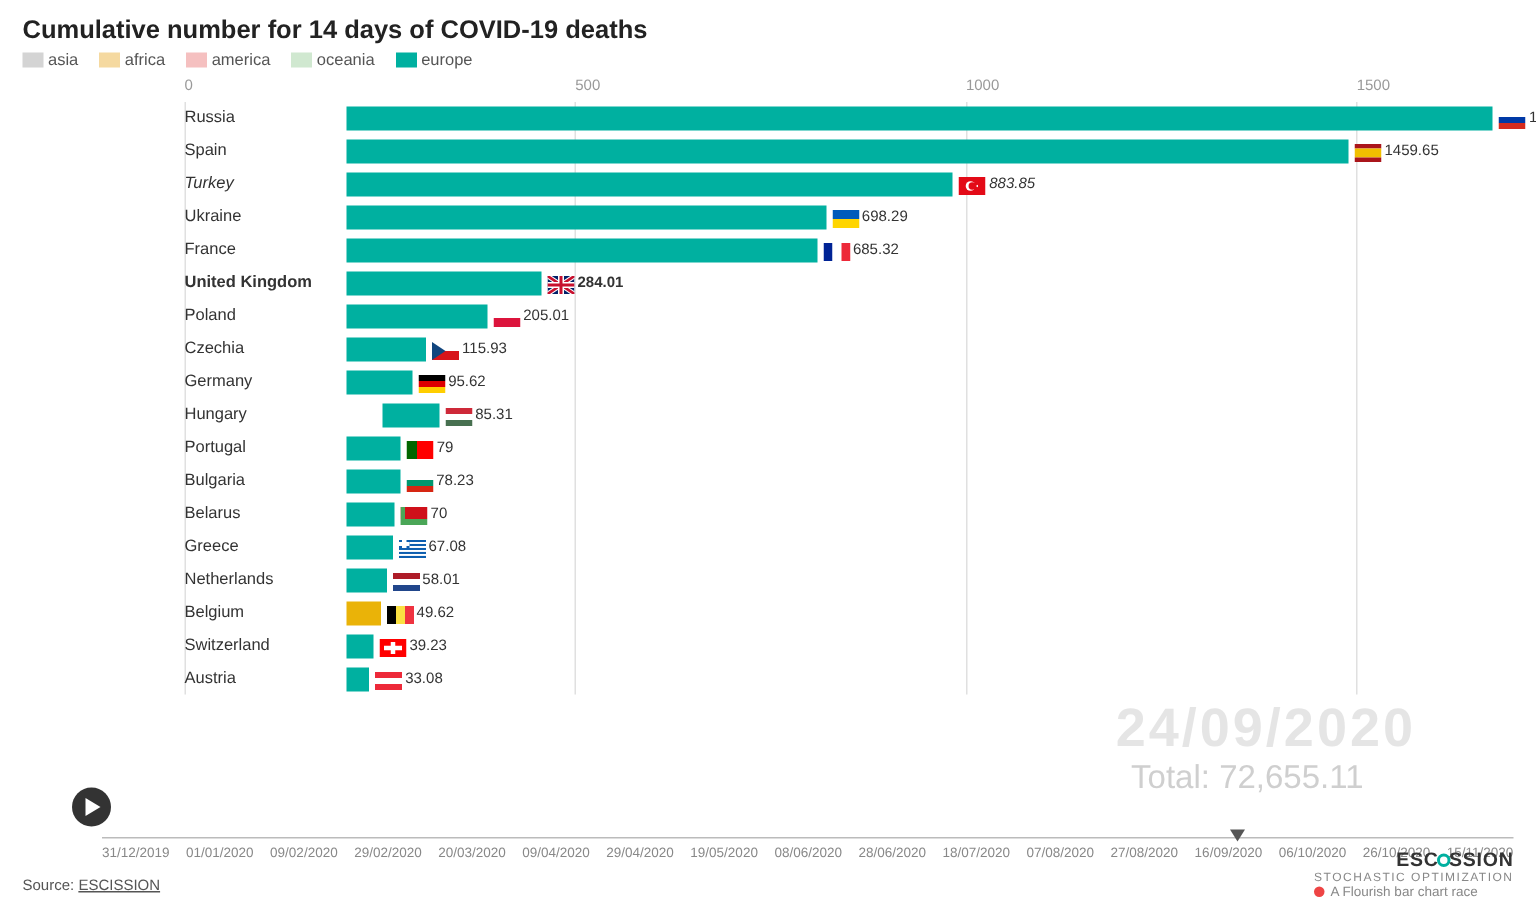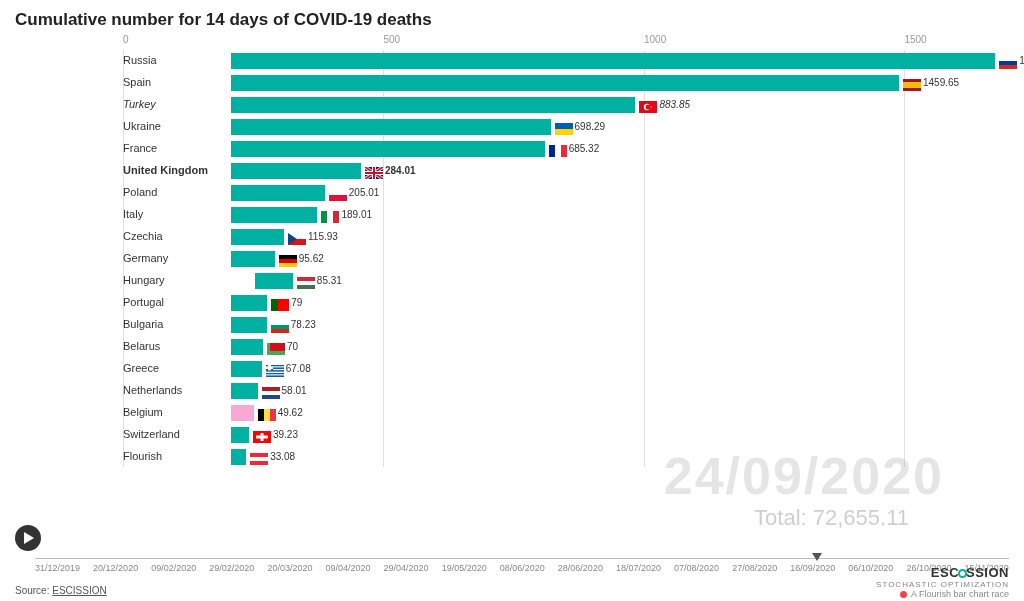--- a/index.html
+++ b/index.html
@@ -79,40 +79,40 @@
     }
     .gridline {
       position: absolute;
       top: 0;
       bottom: 0;
       width: 1px;
       background: #e0e0e0;
     }
     .date-overlay {
       position: absolute;
-      font-size: 52px;
+      font-size: 36px;
       font-weight: bold;
       color: rgba(180,180,180,0.35);
       right: 80px;
       bottom: 95px;
       letter-spacing: 2px;
       pointer-events: none;
     }
     .total-overlay {
       position: absolute;
       font-size: 22px;
       color: rgba(160,160,160,0.5);
       right: 115px;
       bottom: 70px;
       pointer-events: none;
     }
     .timeline-container {
       position: absolute;
       bottom: 28px;
-      left: 0;
+      left: 33px;
       right: 15px;
       height: 30px;
     }
     .timeline-line {
       position: absolute;
       bottom: 14px;
       left: 35px;
       right: 0;
       height: 1px;
       background: #bbb;
@@ -187,21 +187,21 @@
       color: #888;
       letter-spacing: 1px;
       text-transform: uppercase;
     }
     .flourish-bar-race {
       font-size: 9px;
       color: #888;
       display: flex;
       align-items: center;
       gap: 4px;
-      justify-content: flex-end;
+      justify-content: flex-start;
     }
     .red-dot {
       width: 7px;
       height: 7px;
       background: #e44;
       border-radius: 50%;
       display: inline-block;
     }
     .escission-o {
       display: inline-block;
@@ -212,20 +212,42 @@
       vertical-align: middle;
       margin: 0 -1px;
     }
   </style>
 </head>
 <body>
 
 <div class="chart-container">
   <div class="chart-title">Cumulative number for 14 days of COVID-19 deaths</div>
 
+  <div class="legend">
+    <div class="legend-item">
+      <span class="legend-swatch" style="background:#d4d4d4;"></span>
+      <span>asia</span>
+    </div>
+    <div class="legend-item">
+      <span class="legend-swatch" style="background:#f5d9a0;"></span>
+      <span>africa</span>
+    </div>
+    <div class="legend-item">
+      <span class="legend-swatch" style="background:#f5c0c0;"></span>
+      <span>america</span>
+    </div>
+    <div class="legend-item">
+      <span class="legend-swatch" style="background:#d0e8d0;"></span>
+      <span>oceania</span>
+    </div>
+    <div class="legend-item">
+      <span class="legend-swatch" style="background:#00b0a0;"></span>
+      <span>europe</span>
+    </div>
+  </div>
 
   <div style="display:flex; flex-direction:column; margin-left:108px; position:relative;">
 
     <div style="position:relative; height:14px; margin-bottom:2px;">
       <span class="axis-label" style="left:0%;">0</span>
       <span class="axis-label" style="left:29.4%;">500</span>
       <span class="axis-label" style="left:58.8%;">1000</span>
       <span class="axis-label" style="left:88.2%;">1500</span>
     </div>
   </div>
@@ -309,31 +331,20 @@
     </div>
   </div>
       <div class="bar-row" style="position: relative; height: 21px; margin-bottom: 1px; margin-left: 108px;">
     <span class="country-label">Poland</span>
     <div class="bar" style="width:12.059411764705882%; background:#00b0a0;">
       <span style="position:absolute;right:-22px;top:2px;width:18px;height:12px;"><svg width="18" height="12" viewBox="0 0 18 12">
               <rect width="18" height="6" fill="#fff"></rect>
               <rect y="6" width="18" height="6" fill="#DC143C"></rect>
             </svg></span>
       <span class="bar-value">205.01</span>
-    </div>
-  </div>
-      <div class="bar-row" style="position: relative; height: 21px; margin-bottom: 1px; margin-left: 108px;">
-    <span class="country-label">Italy</span>
-    <div class="bar" style="width:11.118235294117646%; background:#00b0a0;">
-      <span style="position:absolute;right:-22px;top:2px;width:18px;height:12px;"><svg width="18" height="12" viewBox="0 0 18 12">
-              <rect width="6" height="12" fill="#009246"></rect>
-              <rect x="6" width="6" height="12" fill="#fff"></rect>
-              <rect x="12" width="6" height="12" fill="#CE2B37"></rect>
-            </svg></span>
-      <span class="bar-value">189.01</span>
     </div>
   </div>
       <div class="bar-row" style="position: relative; height: 21px; margin-bottom: 1px; margin-left: 108px;">
     <span class="country-label">Czechia</span>
     <div class="bar" style="width:6.819411764705882%; background:#00b0a0;">
       <span style="position:absolute;right:-22px;top:2px;width:18px;height:12px;"><svg width="18" height="12" viewBox="0 0 18 12">
               <rect width="18" height="6" fill="#fff"></rect>
               <rect y="6" width="18" height="6" fill="#D7141A"></rect>
               <polygon points="0,0 9,6 0,12" fill="#11457E"></polygon>
             </svg></span>
@@ -421,42 +432,42 @@
       <span style="position:absolute;right:-22px;top:2px;width:18px;height:12px;"><svg width="18" height="12" viewBox="0 0 18 12">
               <rect width="18" height="4" fill="#AE1C28"></rect>
               <rect y="4" width="18" height="4" fill="#fff"></rect>
               <rect y="8" width="18" height="4" fill="#21468B"></rect>
             </svg></span>
       <span class="bar-value">58.01</span>
     </div>
   </div>
       <div class="bar-row" style="position: relative; height: 21px; margin-bottom: 1px; margin-left: 108px;">
     <span class="country-label">Belgium</span>
-    <div class="bar" style="width:2.918823529411765%; background:#f9a8d4;">
+    <div class="bar" style="width:2.918823529411765%; background:#eab308;">
       <span style="position:absolute;right:-22px;top:2px;width:18px;height:12px;"><svg width="18" height="12" viewBox="0 0 18 12">
               <rect width="6" height="12" fill="#000"></rect>
               <rect x="6" width="6" height="12" fill="#FAE042"></rect>
               <rect x="12" width="6" height="12" fill="#EF3340"></rect>
             </svg></span>
       <span class="bar-value">49.62</span>
     </div>
   </div>
       <div class="bar-row" style="position: relative; height: 21px; margin-bottom: 1px; margin-left: 108px;">
     <span class="country-label">Switzerland</span>
     <div class="bar" style="width:2.3076470588235294%; background:#00b0a0;">
       <span style="position:absolute;right:-22px;top:2px;width:18px;height:12px;"><svg width="18" height="12" viewBox="0 0 18 12">
               <rect width="18" height="12" fill="#FF0000"></rect>
               <rect x="7.5" y="2" width="3" height="8" fill="#fff"></rect>
               <rect x="3" y="4.5" width="12" height="3" fill="#fff"></rect>
             </svg></span>
       <span class="bar-value">39.23</span>
     </div>
   </div>
       <div class="bar-row" style="position: relative; height: 21px; margin-bottom: 1px; margin-left: 108px;">
-    <span class="country-label">Flourish</span>
+    <span class="country-label">Austria</span>
     <div class="bar" style="width:1.9458823529411764%; background:#00b0a0;">
       <span style="position:absolute;right:-22px;top:2px;width:18px;height:12px;"><svg width="18" height="12" viewBox="0 0 18 12">
               <rect width="18" height="4" fill="#ED2939"></rect>
               <rect y="4" width="18" height="4" fill="#fff"></rect>
               <rect y="8" width="18" height="4" fill="#ED2939"></rect>
             </svg></span>
       <span class="bar-value">33.08</span>
     </div>
   </div>
     </div>
@@ -465,21 +476,21 @@
   <div class="total-overlay">Total: 72,655.11</div>
 
   <div class="timeline-container">
     <div class="play-btn">
       <div class="play-triangle"></div>
     </div>
     <div class="timeline-line"></div>
     <div class="timeline-marker" style="left: calc(35px + 77%);"></div>
     <div class="timeline-labels" id="timeline-labels">
         <span class="timeline-label">31/12/2019</span>
-        <span class="timeline-label">20/12/2020</span>
+        <span class="timeline-label">01/01/2020</span>
         <span class="timeline-label">09/02/2020</span>
         <span class="timeline-label">29/02/2020</span>
         <span class="timeline-label">20/03/2020</span>
         <span class="timeline-label">09/04/2020</span>
         <span class="timeline-label">29/04/2020</span>
         <span class="timeline-label">19/05/2020</span>
         <span class="timeline-label">08/06/2020</span>
         <span class="timeline-label">28/06/2020</span>
         <span class="timeline-label">18/07/2020</span>
         <span class="timeline-label">07/08/2020</span>

